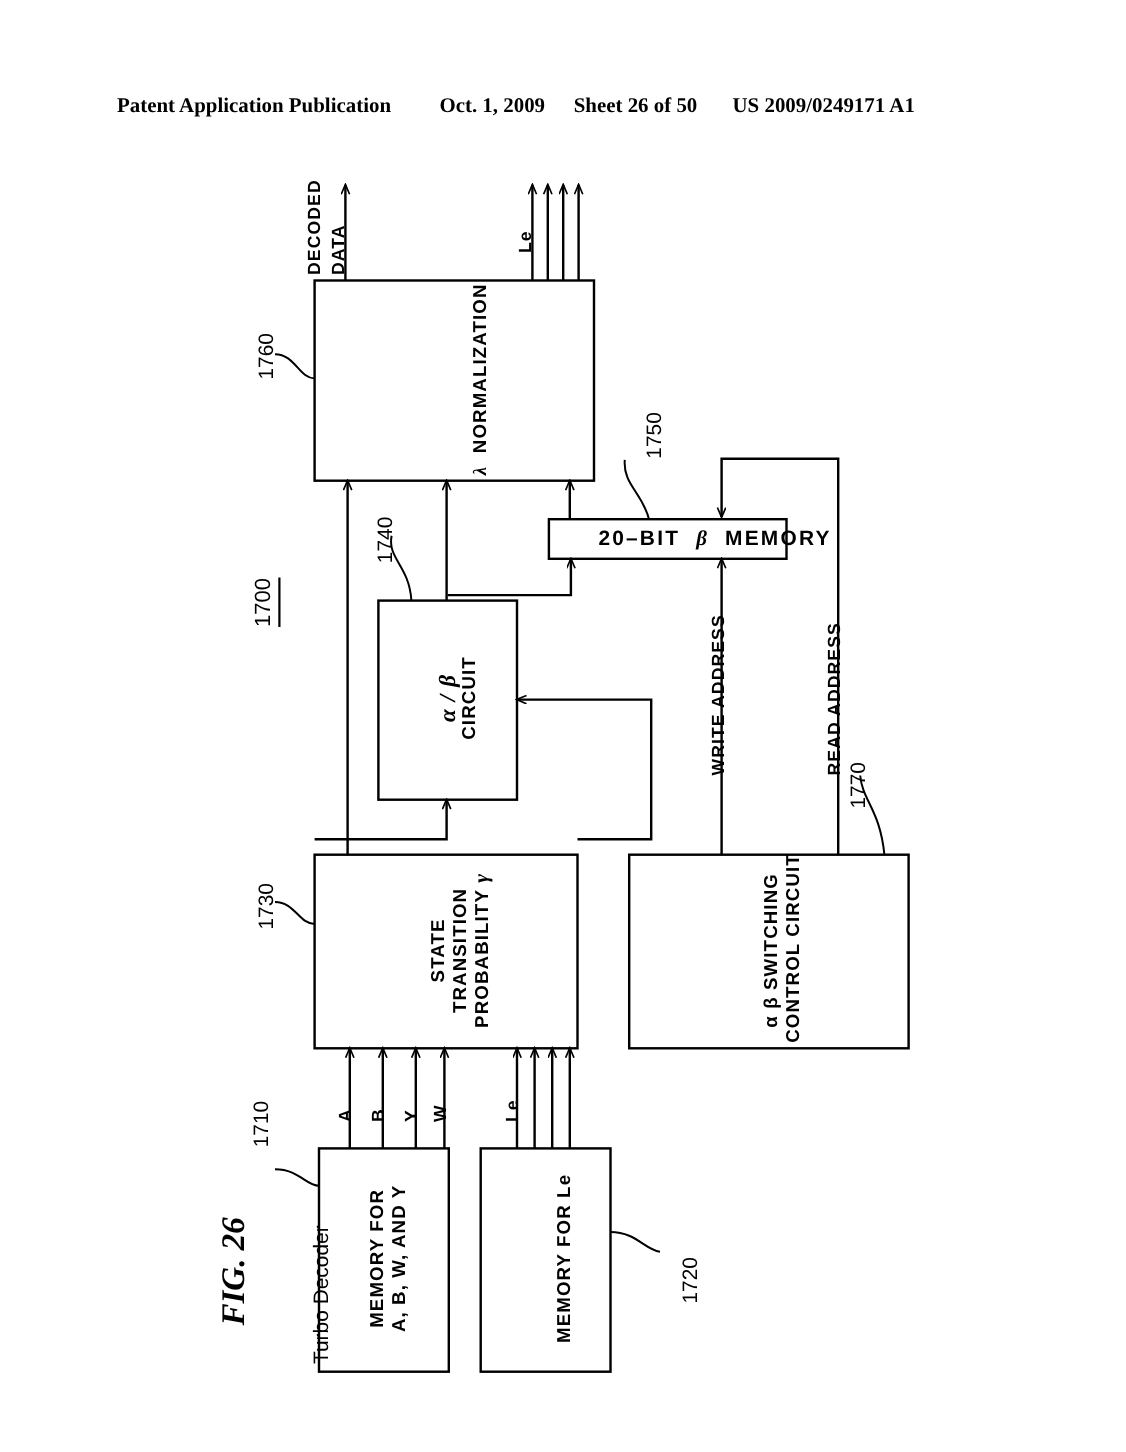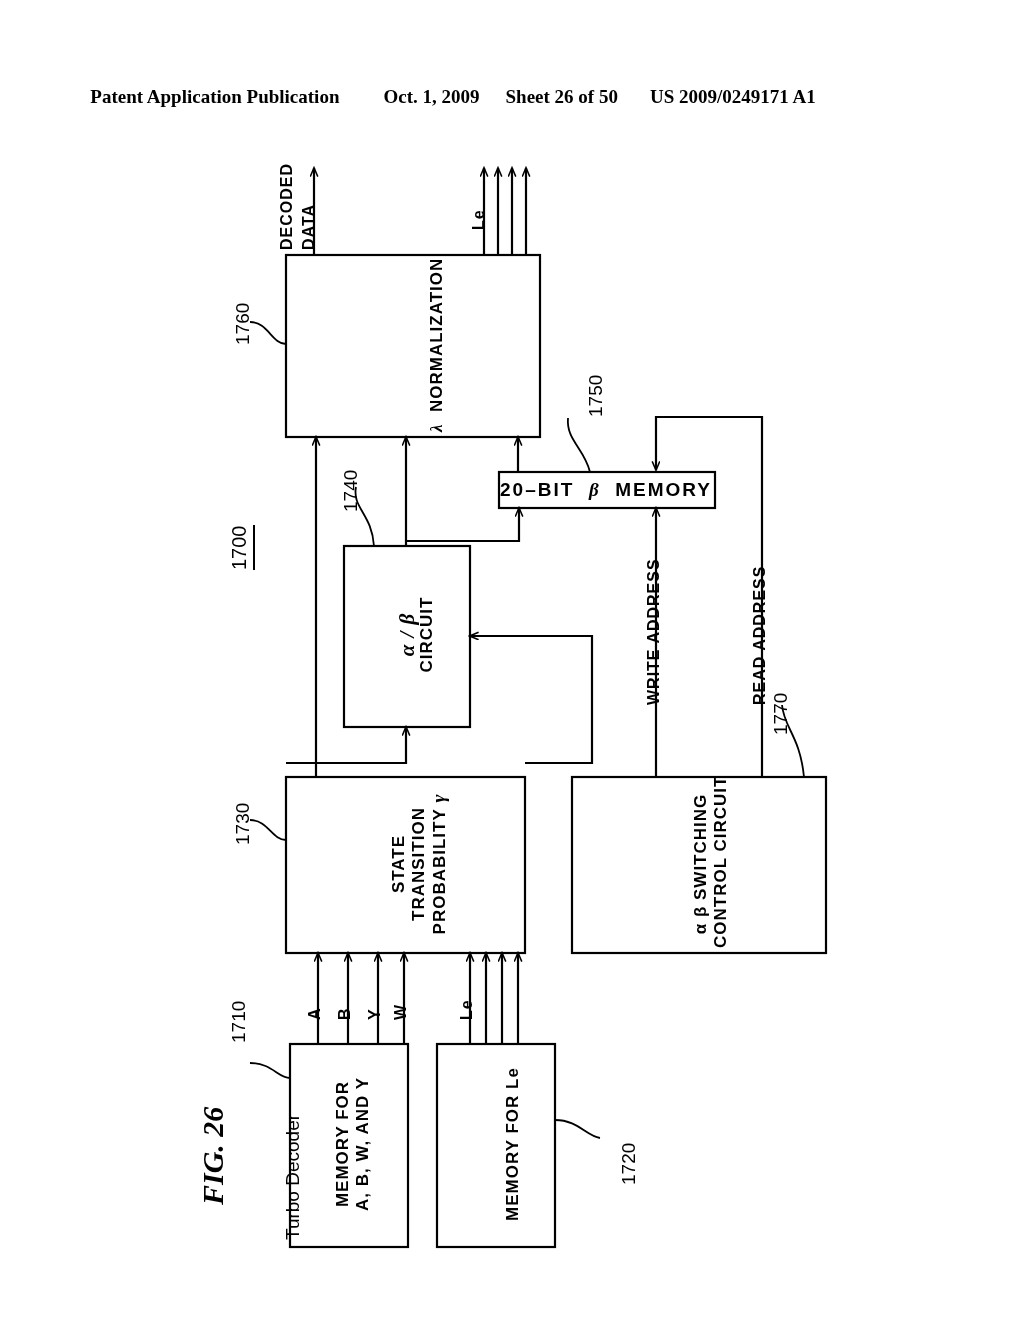--- a/index.html
+++ b/index.html
@@ -5,21 +5,21 @@
 <style>
   html,body{margin:0;padding:0;background:#fff;}
   body{
     width:1024px;height:1320px;position:relative;
     font-family:"Liberation Serif", serif;
     color:#000;
     overflow:hidden;
   }
   
   #hdr{
-    position:absolute;left:0;top:86px;width:906px;
+    position:absolute;left:16px;top:86px;width:906px;
     text-align:center;
     font-family:"Liberation Serif", serif;
     font-weight:bold;font-size:19px;letter-spacing:0px;
     white-space:nowrap;
   }
   #hdr span{display:inline-block;vertical-align:top;}
   .hsp1{width:44px;}
   .hsp2{width:26px;}
   .hsp3{width:32px;}
 
@@ -164,21 +164,21 @@
 
 <div id="turbolabel" style="left:282px;top:1240px;">Turbo Decoder</div>
 
 <div id="sysref" style="left:228px;top:570px;">1700</div>
 
 <div class="rot blocklabel" style="left:427px;top:432px;">
   <span class="gk">λ</span>&nbsp;&nbsp;<span>NORMALIZATION</span>
 </div>
 <div class="rot reflabel" style="left:232px;top:345px;">1760</div>
 
-<div class="memlabel" style="left:500px;top:479px;">
+<div class="memlabel" style="left:544px;top:479px;">
   <span>20–BIT</span>&nbsp;&nbsp;<span class="gk">β</span>&nbsp;&nbsp;<span>MEMORY</span>
 </div>
 <div class="rot reflabel" style="left:585px;top:417px;">1750</div>
 
 <div class="rot blocklabel center" style="left:397px;top:722px;width:175px;">
   <div class="gk" style="font-size:21px;">α / β</div>
   <div>CIRCUIT</div>
 </div>
 <div class="rot reflabel" style="left:340px;top:512px;">1740</div>
 

